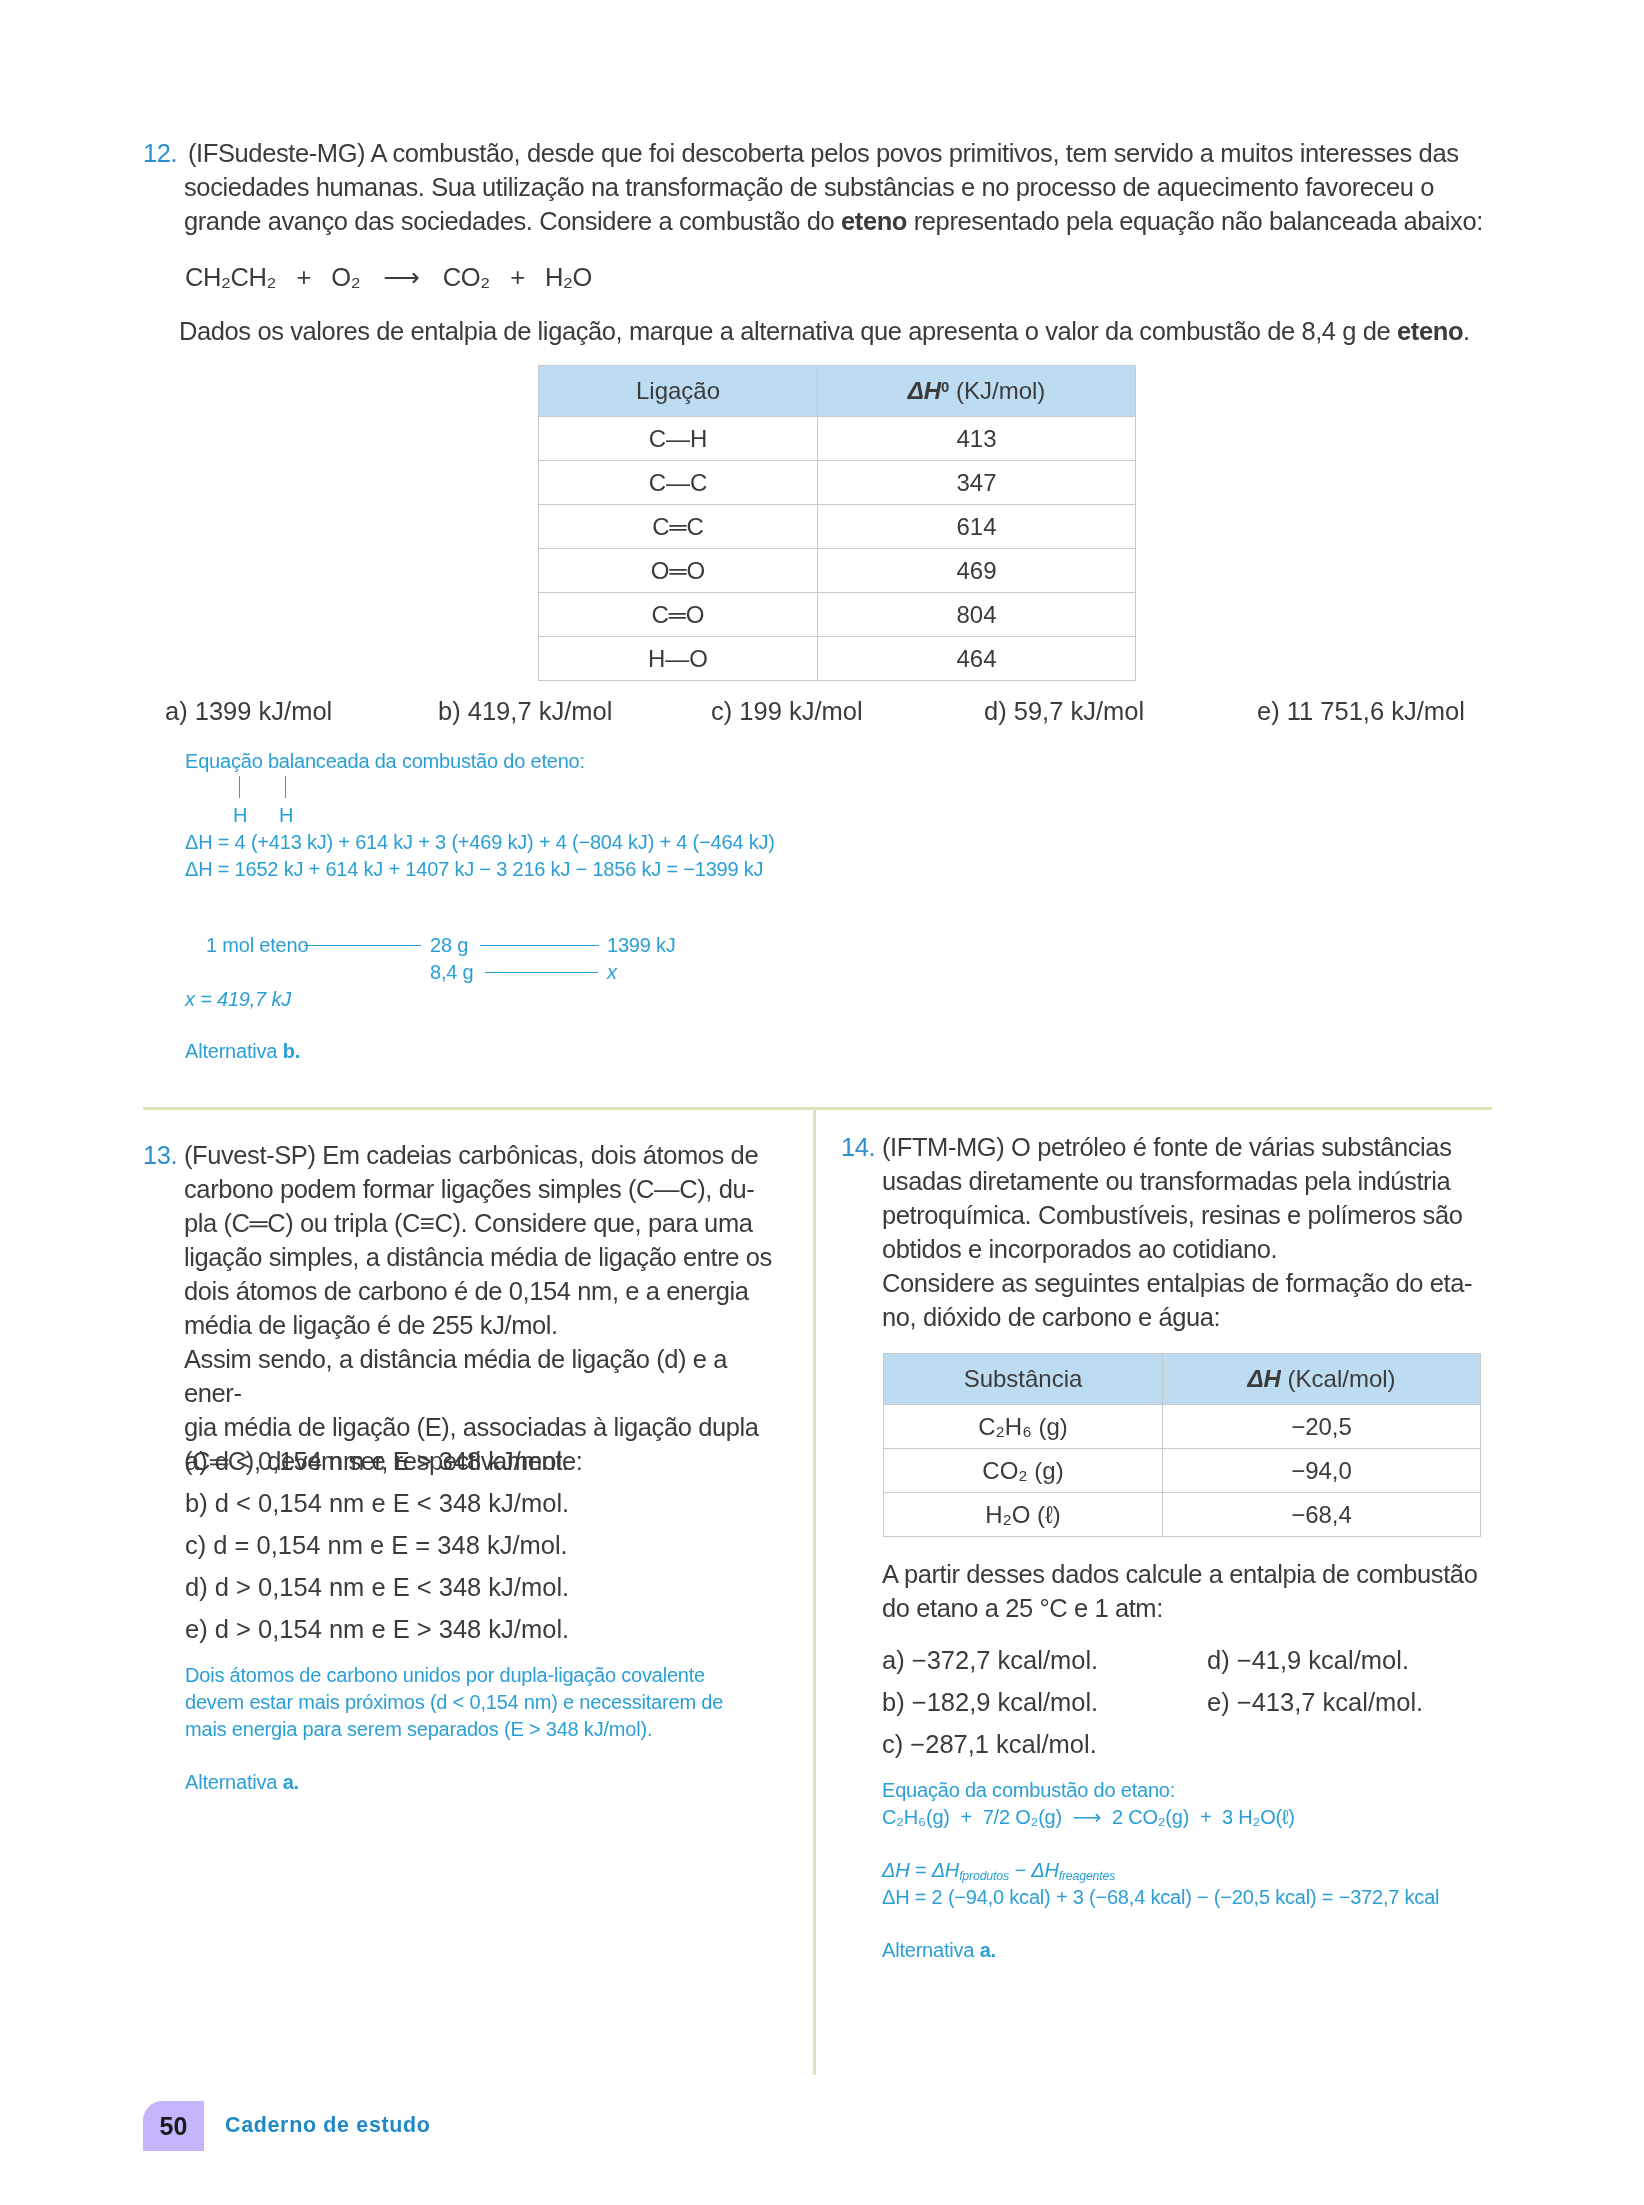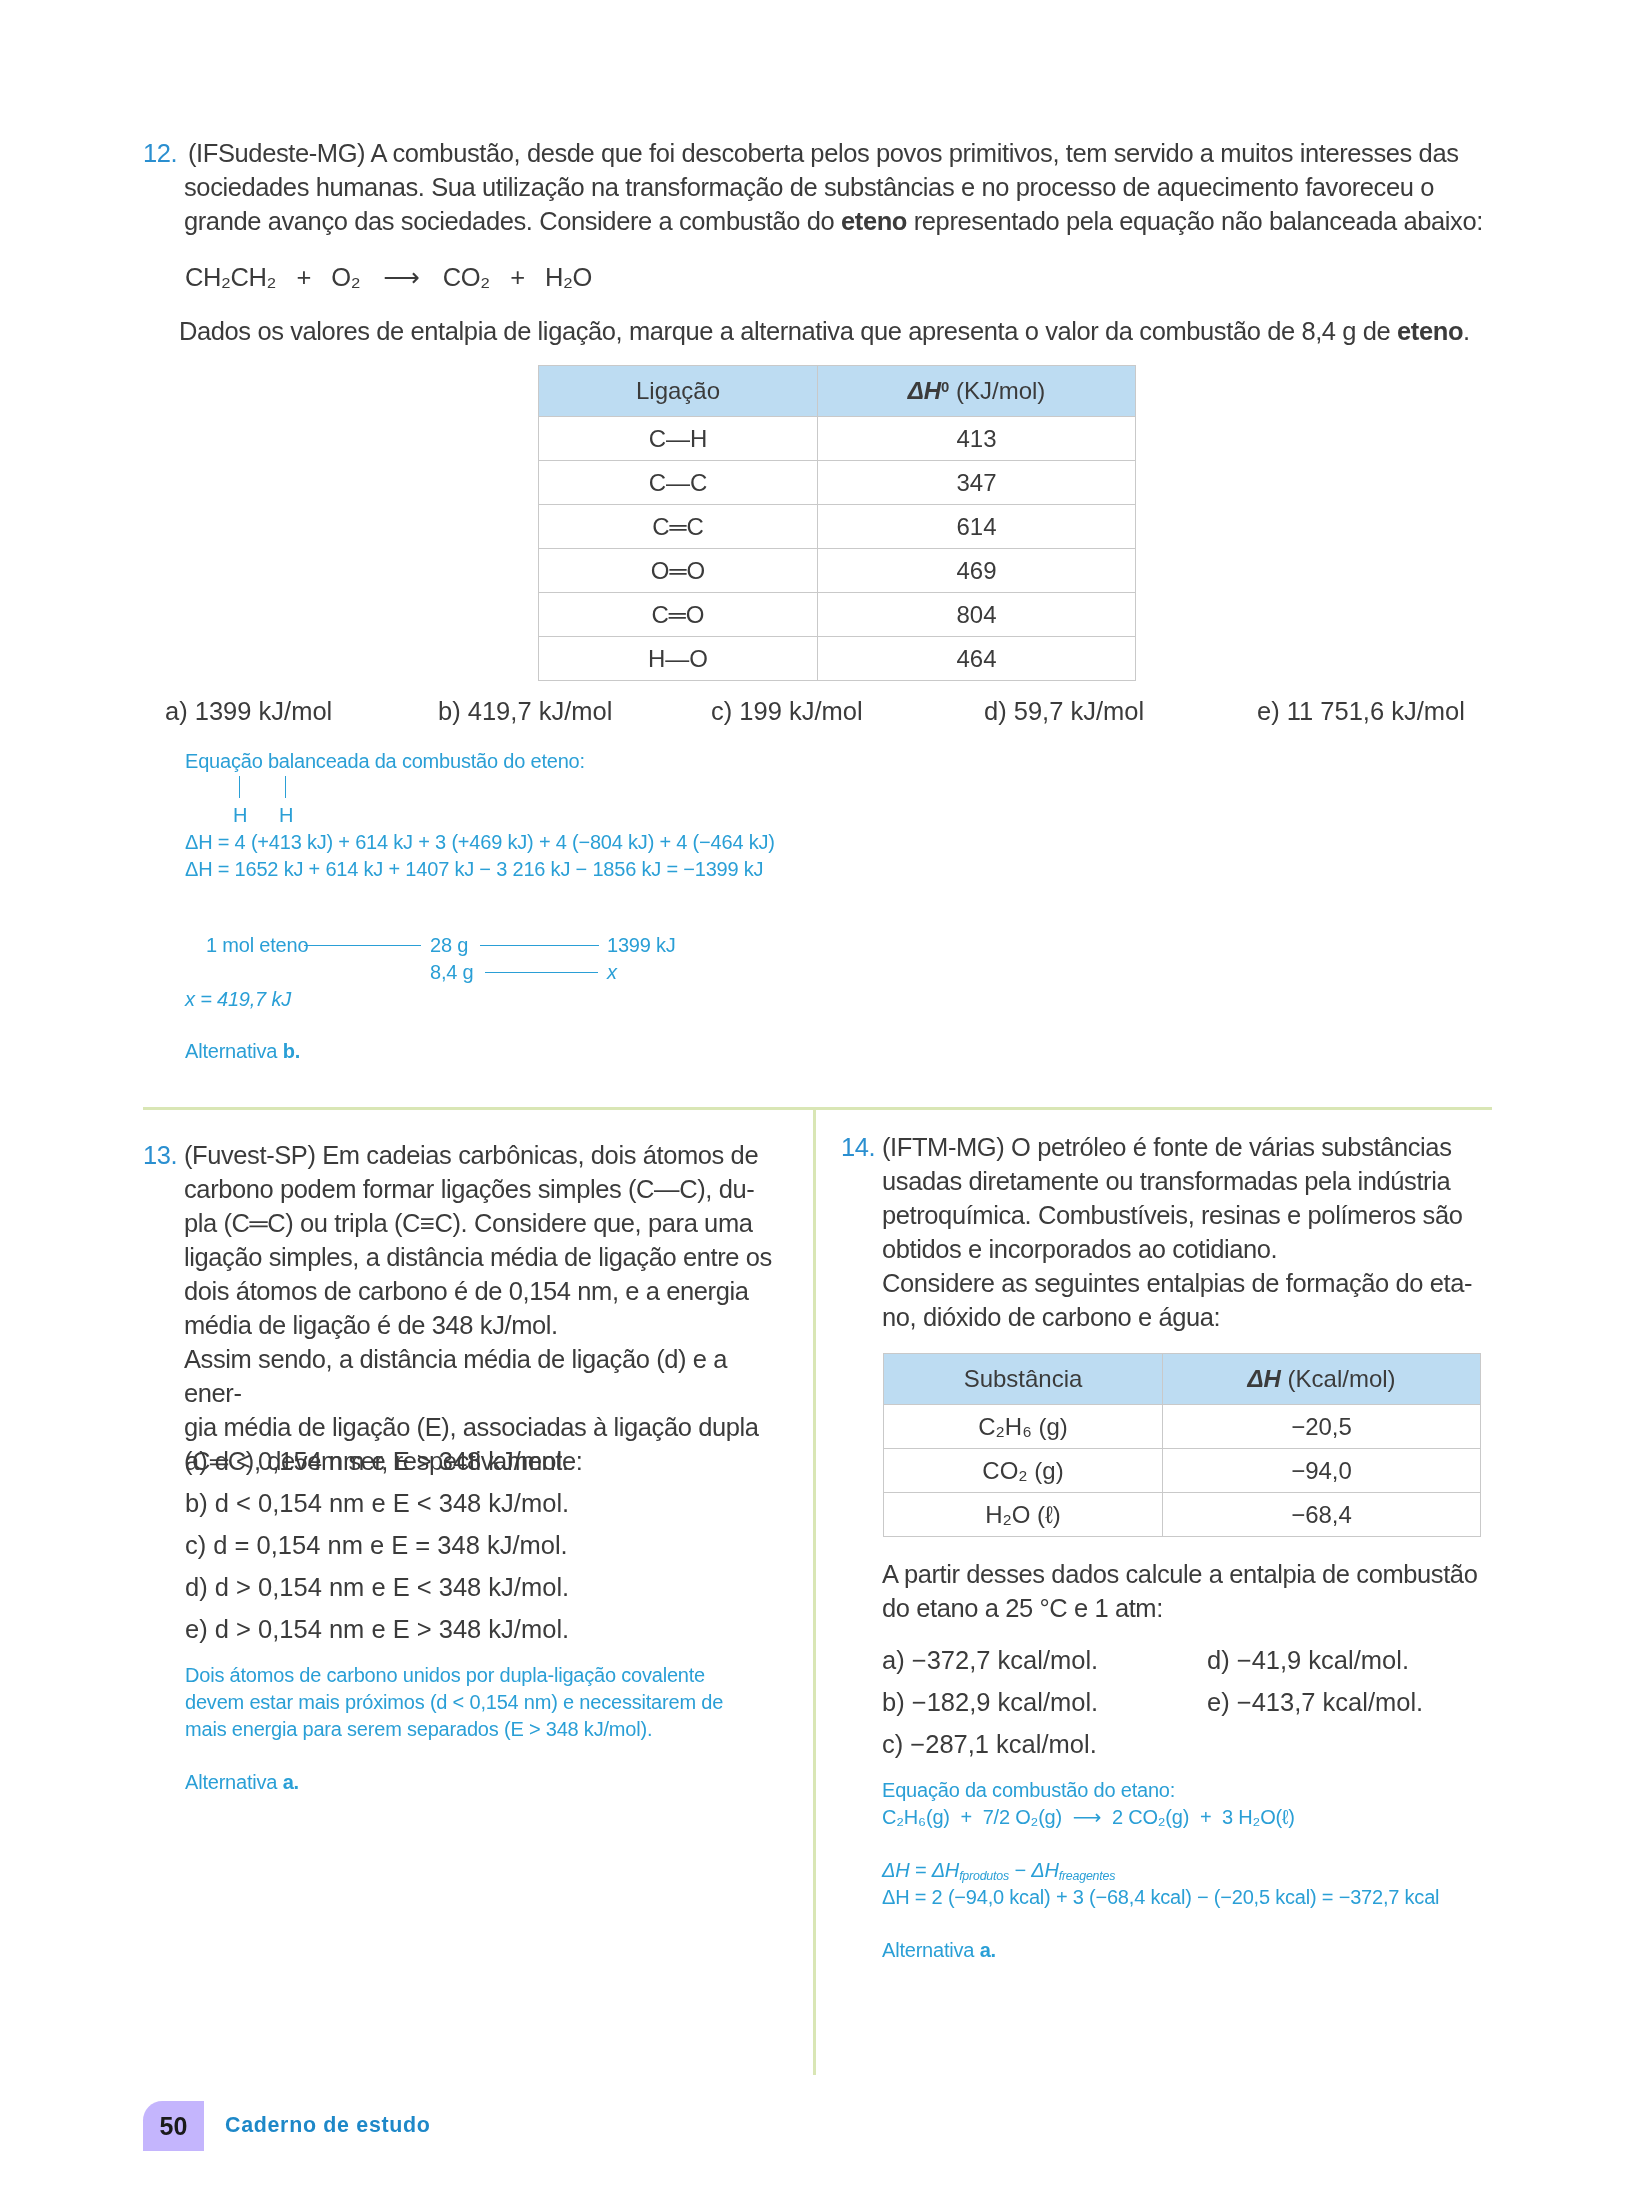--- a/index.html
+++ b/index.html
@@ -134,21 +134,21 @@
 
 <div class="abs hdivider" style="left:143px; top:1107px; width:1349px;"></div>
 <div class="abs vdivider" style="left:813px; top:1110px; height:965px;"></div>
 
 <div class="abs q-text" style="left:143px; top:1138px; width:648px;">
   <div><span class="q-num">13.</span> <span>(Fuvest-SP) Em cadeias carbônicas, dois átomos de</span></div>
   <div style="padding-left:41px;">carbono podem formar ligações simples (C—C), du-</div>
   <div style="padding-left:41px;">pla (C═C) ou tripla (C≡C). Considere que, para uma</div>
   <div style="padding-left:41px;">ligação simples, a distância média de ligação entre os</div>
   <div style="padding-left:41px;">dois átomos de carbono é de 0,154 nm, e a energia</div>
-  <div style="padding-left:41px;">média de ligação é de 348 kJ/mol.</div>
+  <div style="padding-left:41px;">média de ligação é de 255 kJ/mol.</div>
   <div style="padding-left:41px;">Assim sendo, a distância média de ligação (d) e a ener-</div>
   <div style="padding-left:41px;">gia média de ligação (E), associadas à ligação dupla</div>
   <div style="padding-left:41px;">(C═C), devem ser, respectivamente:</div>
 </div>
 
 <div class="abs" style="left:185px; top:1440px; width:606px;">
   <div class="mc-line">a) d &lt; 0,154 nm e E &gt; 348 kJ/mol.</div>
   <div class="mc-line">b) d &lt; 0,154 nm e E &lt; 348 kJ/mol.</div>
   <div class="mc-line">c) d = 0,154 nm e E = 348 kJ/mol.</div>
   <div class="mc-line">d) d &gt; 0,154 nm e E &lt; 348 kJ/mol.</div>

